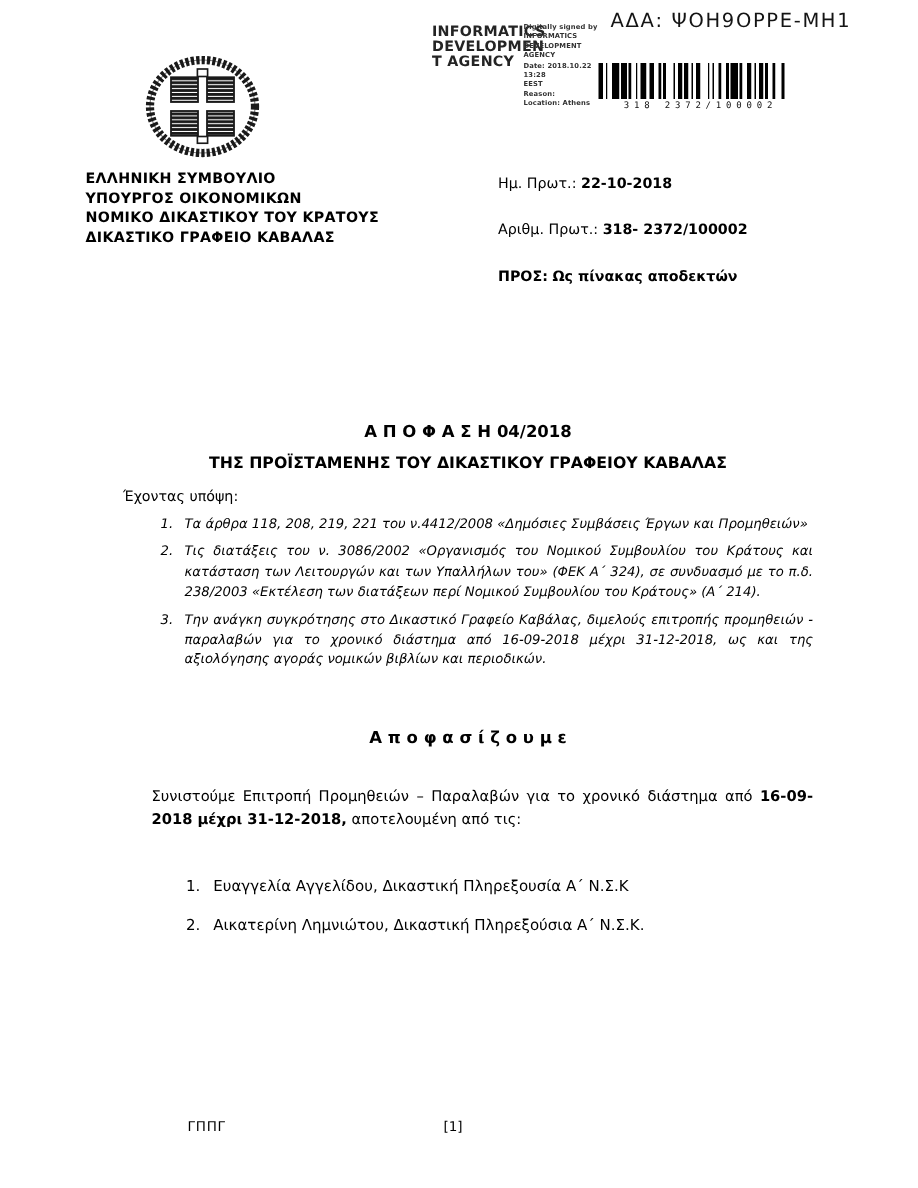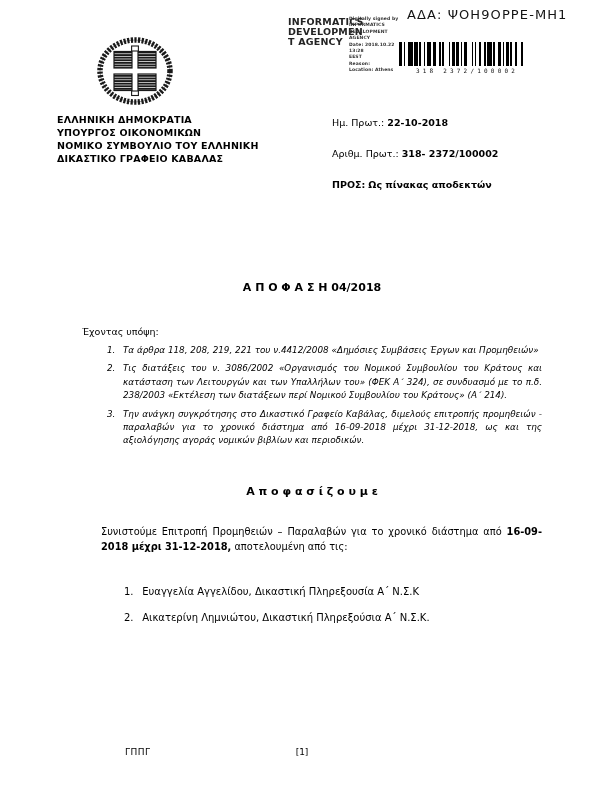--- a/index.html
+++ b/index.html
@@ -156,42 +156,43 @@
       <rect x="19" y="15.5" width="18" height="16.5" fill="url(#hstripe)"></rect>
       <rect x="43" y="15.5" width="18" height="16.5" fill="url(#hstripe)"></rect>
       <rect x="19" y="38" width="18" height="16.5" fill="url(#hstripe)"></rect>
       <rect x="43" y="38" width="18" height="16.5" fill="url(#hstripe)"></rect>
     </g>
     <rect x="36.6" y="10" width="6.8" height="5" fill="#ffffff" stroke="#1a1a1a" stroke-width="1.1"></rect>
     <rect x="36.6" y="55" width="6.8" height="4.5" fill="#ffffff" stroke="#1a1a1a" stroke-width="1.1"></rect>
   </svg>
 
   <div class="hdr-left">
-    <div class="org">ΕΛΛΗΝΙΚΗ ΔΗΜΟΚΡΑΤΙΑ</div>
+    <div class="org">ΕΛΛΗΝΙΚΗ ΣΥΜΒΟΥΛΙΟ</div>
     <div class="org">ΥΠΟΥΡΓΟΣ ΟΙΚΟΝΟΜΙΚΩΝ</div>
-    <div class="org">ΝΟΜΙΚΟ ΣΥΜΒΟΥΛΙΟ ΤΟΥ ΕΛΛΗΝΙΚΗ</div>
+    <div class="org">ΝΟΜΙΚΟ ΔΙΚΑΣΤΙΚΟΥ ΤΟΥ ΚΡΑΤΟΥΣ</div>
     <div class="org">ΔΙΚΑΣΤΙΚΟ ΓΡΑΦΕΙΟ ΚΑΒΑΛΑΣ</div>
   </div>
 
   <div class="hdr-right">
     <div class="hr-row">
       <span>Ημ. Πρωτ.:</span>
       <b>22-10-2018</b>
     </div>
     <div class="hr-row">
       <span>Αριθμ. Πρωτ.:</span>
       <b>318- 2372/100002</b>
     </div>
     <div class="hr-row">
       <b class="u">ΠΡΟΣ:</b>
       <b>Ως πίνακας αποδεκτών</b>
     </div>
   </div>
 
   <div class="title1">Α Π Ο Φ Α Σ Η  04/2018</div>
+  <div class="title2">ΤΗΣ ΠΡΟΪΣΤΑΜΕΝΗΣ ΤΟΥ ΔΙΚΑΣΤΙΚΟΥ ΓΡΑΦΕΙΟΥ ΚΑΒΑΛΑΣ</div>
 
   <div class="having">Έχοντας υπόψη:</div>
 
   <div class="plist">
     <div class="pitem">
       <span class="pnum">1.</span>
       <div class="ptext">Τα άρθρα 118, 208, 219, 221 του ν.4412/2008 «Δημόσιες Συμβάσεις Έργων και Προμηθειών»</div>
     </div>
     <div class="pitem">
       <span class="pnum">2.</span>

